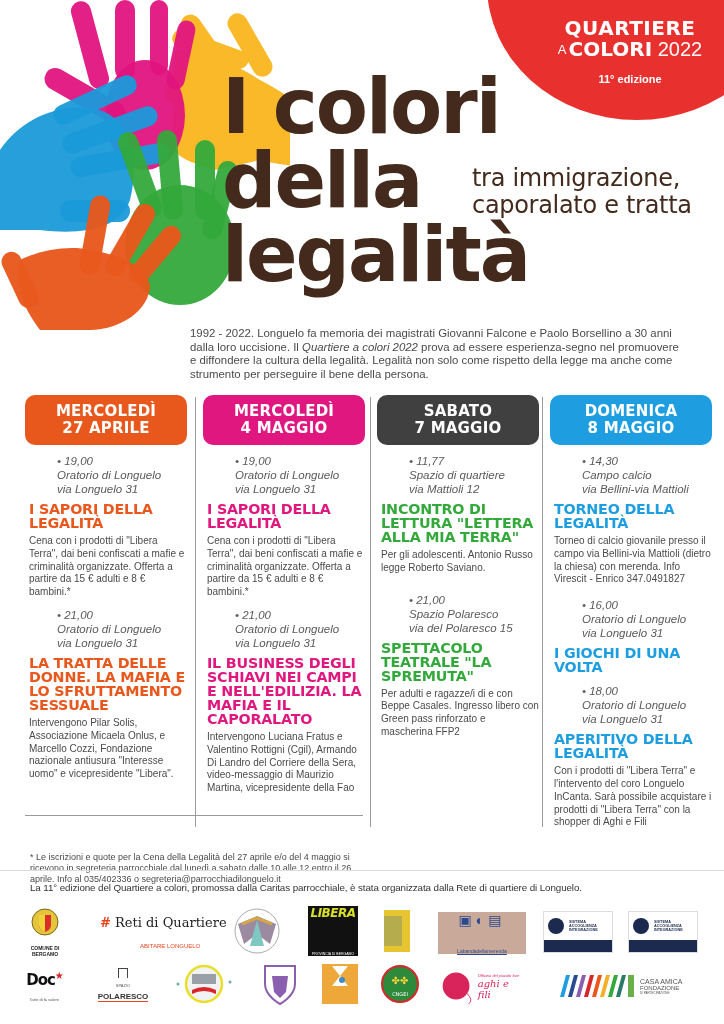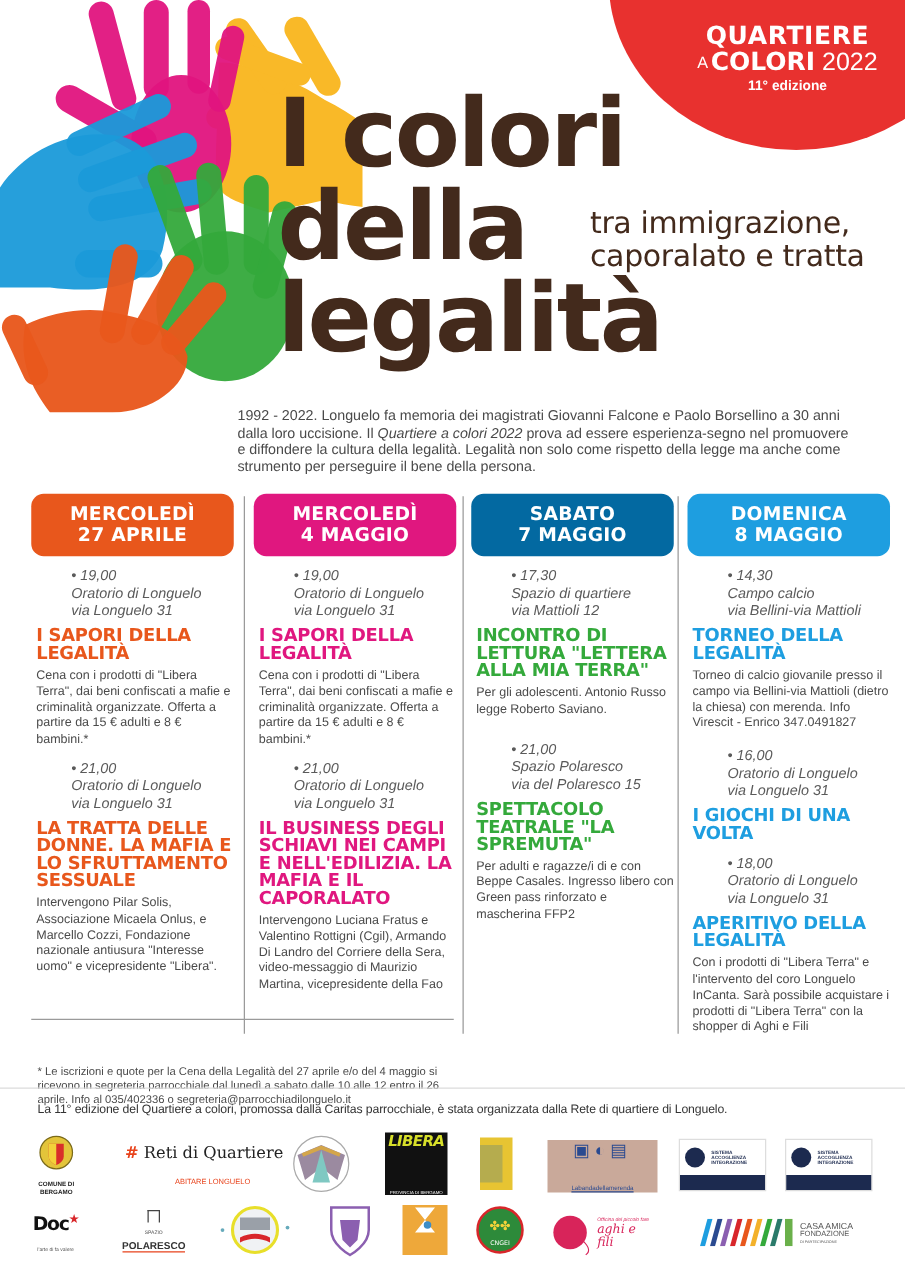--- a/index.html
+++ b/index.html
@@ -11,21 +11,21 @@
     .badge {
       position: absolute; left: 487px; top: -150px; width: 300px; height: 270px;
       background: #e8312f; border-radius: 50%;
     }
     .badge-text { position: absolute; left: 545px; top: 18px; width: 170px; text-align: center; color: #fff; }
     .badge-l1 { font-family: "DejaVu Sans", sans-serif; font-weight: bold; font-size: 20px; letter-spacing: 0.5px; line-height: 20px; }
     .badge-l2 { font-size: 20px; line-height: 22px; white-space: nowrap; }
     .badge-l2 .a { font-size: 13px; font-weight: normal; vertical-align: 2px; margin-right: 2px; }
     .badge-l2 .colori { font-family: "DejaVu Sans", sans-serif; font-weight: bold; }
     .badge-l2 .year { font-weight: normal; font-size: 20px; }
-    .badge-l3 { font-size: 11px; font-weight: bold; margin-top: 2px; }
+    .badge-l3 { font-size: 11px; font-weight: bold; margin-top: 12px; }
 
     .title {
       position: absolute; left: 222px; top: 72px;
       font-family: "DejaVu Sans", sans-serif; font-weight: bold;
       color: #432a1c; font-size: 76px; line-height: 70px; letter-spacing: -2px;
     }
     .title div { height: 74px; }
     .subtitle {
       position: absolute; left: 440px; top: 165px; color: #432a1c;
       font-family: "DejaVu Sans", sans-serif; font-size: 24px; line-height: 27px; letter-spacing: -0.3px; margin-left: 32px;
@@ -174,26 +174,26 @@
     <div class="event" style="margin-top:9px">
       <div class="ev-meta">• 21,00</div>
       <div class="ev-meta">Oratorio di Longuelo</div>
       <div class="ev-meta">via Longuelo 31</div>
       <div class="ev-title" style="color:#e0177f">IL BUSINESS DEGLI SCHIAVI NEI CAMPI E NELL'EDILIZIA. LA MAFIA E IL CAPORALATO</div>
       <div class="ev-desc">Intervengono Luciana Fratus e Valentino Rottigni (Cgil), Armando Di Landro del Corriere della Sera, video-messaggio di Maurizio Martina, vicepresidente della Fao</div>
     </div>
   </div>
 
   <div class="col" style="left:352px">
-    <div class="col-head" style="background:#0369a1">
+    <div class="col-head" style="background:#404040">
       <div>SABATO</div>
       <div>7 MAGGIO</div>
     </div>
     <div class="event" style="margin-top:9px">
-      <div class="ev-meta">• 17,30</div>
+      <div class="ev-meta">• 11,77</div>
       <div class="ev-meta">Spazio di quartiere</div>
       <div class="ev-meta">via Mattioli 12</div>
       <div class="ev-title" style="color:#34a93b">INCONTRO DI LETTURA "LETTERA ALLA MIA TERRA"</div>
       <div class="ev-desc">Per gli adolescenti. Antonio Russo legge Roberto Saviano.</div>
     </div>
     <div class="event" style="margin-top:18px">
       <div class="ev-meta">• 21,00</div>
       <div class="ev-meta">Spazio Polaresco</div>
       <div class="ev-meta">via del Polaresco 15</div>
       <div class="ev-title" style="color:#34a93b">SPETTACOLO TEATRALE "LA SPREMUTA"</div>

